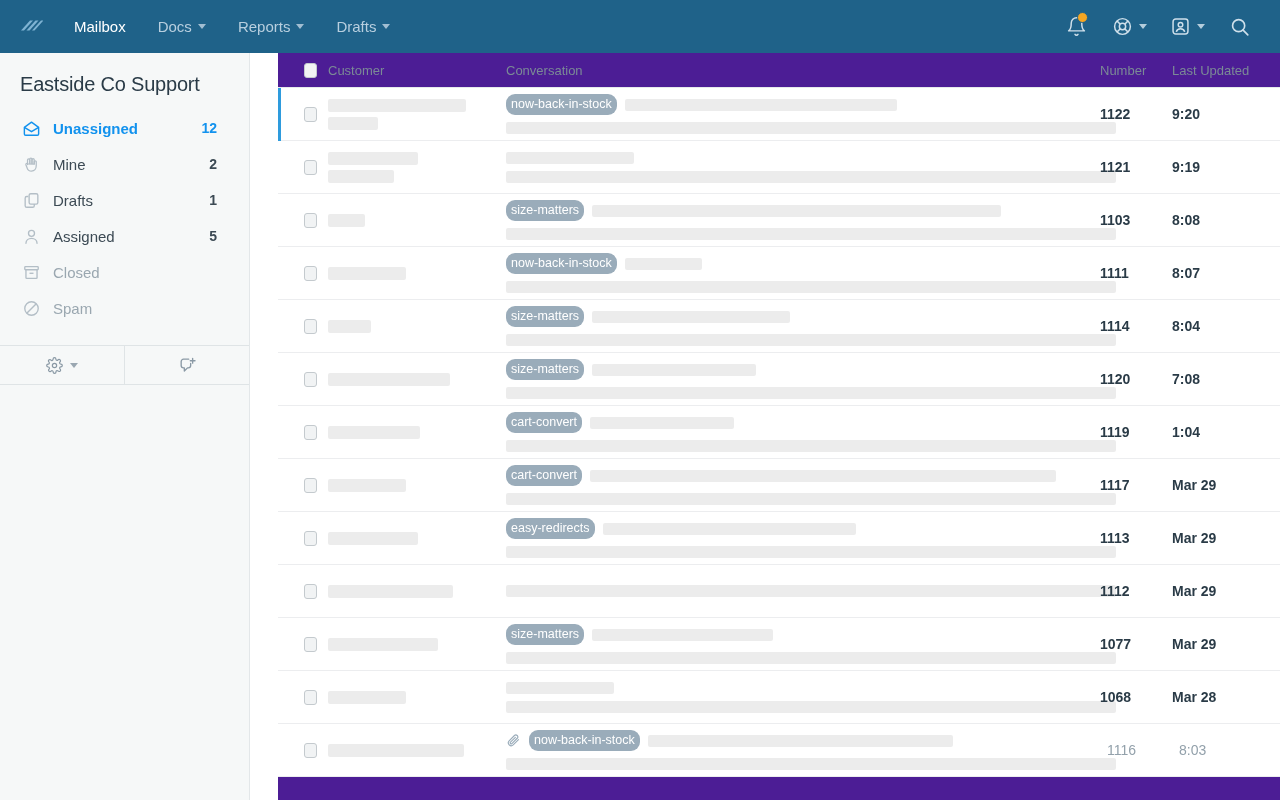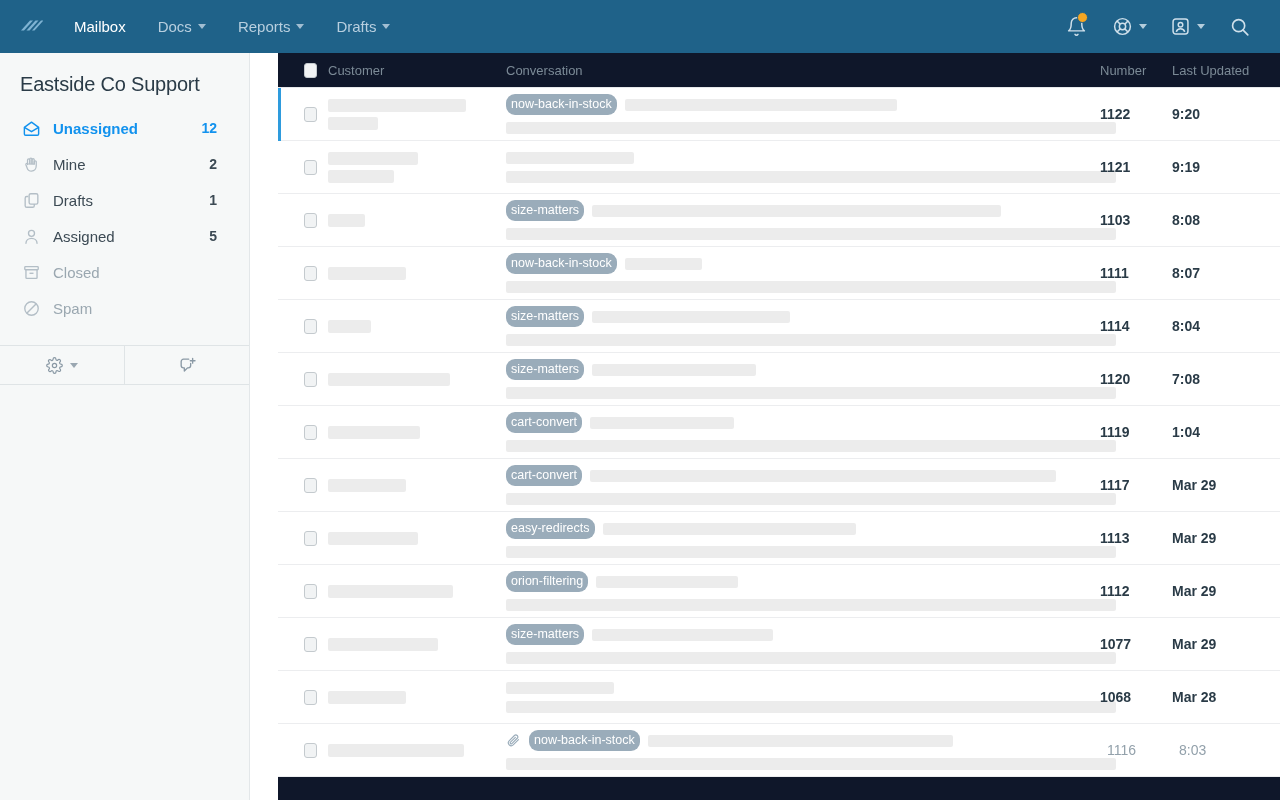--- a/index.html
+++ b/index.html
@@ -93,21 +93,21 @@
     border-bottom: 1px solid #dfe4e6;
     display: flex;
   }
   .tool {
     flex: 1; display: flex; align-items: center; justify-content: center;
     cursor: pointer; color: #8a99a5;
   }
   .tool + .tool { border-left: 1px solid #dfe4e6; }
 
   
-  #list { flex: 1; background: #0f172a; overflow: hidden; }
+  #list { flex: 1; background: #4c1d95; overflow: hidden; }
   #thead {
     display: flex; align-items: center;
     height: 35px;
     border-bottom: 1px solid #e6e9eb;
     font-size: 13px; color: #7b8a96;
     padding-left: 14px;
   }
   .chkcell { width: 36px; display: flex; align-items: center; justify-content: center; flex: 0 0 36px; }
   .chk {
     width: 13px; height: 15px;
@@ -517,24 +517,20 @@
           </div>
         </div>
         <div class="row">
           <div class="chkcell">
             <span class="chk"></span>
           </div>
           <div class="col-customer">
             <span class="ph tall" style="width: 125px;"></span>
           </div>
           <div class="col-conv">
-            <div class="convline1">
-              <span class="tag">orion-filtering</span>
-              <span class="ph" style="width: 142px;"></span>
-            </div>
             <span class="ph" style="width: 610px;"></span>
           </div>
           <div class="col-num">
             <span class="num">1112</span>
           </div>
           <div class="col-upd">
             <span class="upd">Mar 29</span>
           </div>
         </div>
         <div class="row">

